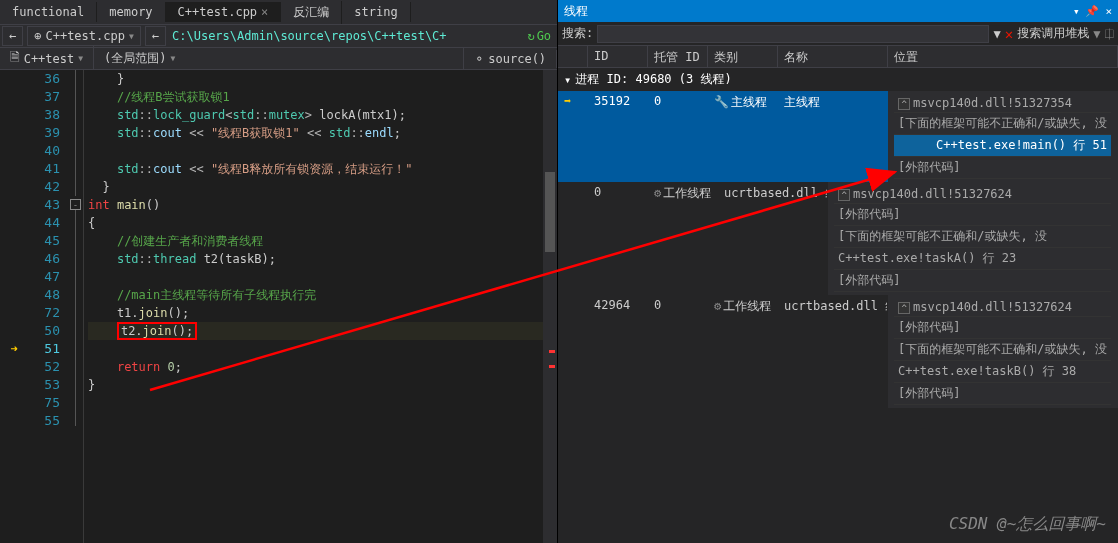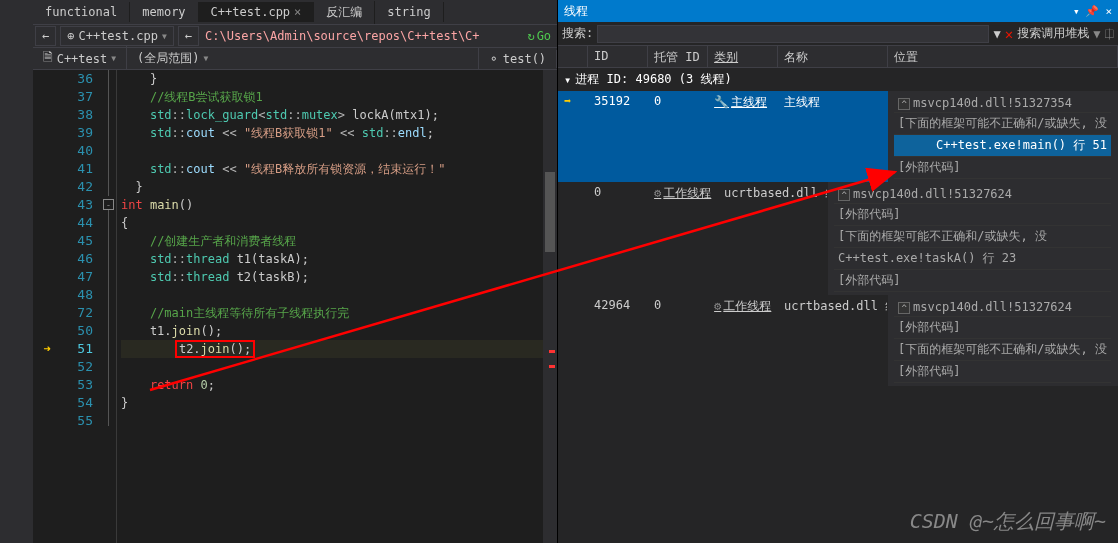--- a/index.html
+++ b/index.html
@@ -1,29 +1,29 @@
 <!DOCTYPE html>
 <html><head>
 <meta charset="utf-8">
 <style>
 * { margin:0; padding:0; box-sizing:border-box; font-family:Consolas,'Microsoft YaHei',monospace; font-size:12px; }
 body { background:#2d2d30; color:#ccc; width:1118px; height:543px; overflow:hidden; position:relative; }
-.root { display:flex; height:100%;padding-left:33px; }
+.root { display:flex; height:100%; }
 .left { width:570px; display:flex; flex-direction:column; background:#1e1e1e; border-right:1px solid #000; }
 .right { flex:1; display:flex; flex-direction:column; background:#252526; }
 
 .tabs { display:flex; background:#2d2d30; height:24px; align-items:center; }
 .tab { padding:3px 12px; color:#ccc; border-right:1px solid #1e1e1e; cursor:pointer; display:flex; align-items:center; gap:4px; }
 .tab.active { background:#1e1e1e; }
 .tab .close { color:#888; }
 
 .toolbar { display:flex; background:#2d2d30; height:24px; align-items:center; border-top:1px solid #3f3f46; border-bottom:1px solid #3f3f46; }
 .tb-drop { padding:2px 6px; display:flex; align-items:center; gap:4px; border:1px solid #3f3f46; margin:0 2px; cursor:pointer; }
 .tb-drop .chev { font-size:8px; color:#888; }
-.tb-path { flex:1; color:#fca5a5; padding:2px 4px; overflow:hidden; white-space:nowrap; }
+.tb-path { flex:1; color:#5eead4; padding:2px 4px; overflow:hidden; white-space:nowrap; }
 .go-btn { color:#4ec94e; padding:2px 6px; cursor:pointer; display:flex; align-items:center; gap:2px; }
 
 .breadcrumb { display:flex; background:#2d2d30; height:22px; align-items:center; border-bottom:1px solid #3f3f46; }
 .bc { padding:2px 10px; border-right:1px solid #3f3f46; cursor:pointer; display:flex; align-items:center; gap:4px; }
 .bc .chev { font-size:8px; color:#888; }
 
 .editor { flex:1; display:flex; overflow:hidden; position:relative; background:#1e1e1e; }
 .margin { width:28px; background:#1e1e1e; }
 .glyph { height:18px; display:flex; align-items:center; justify-content:center; }
 .arrow-cur { color:#ffcc00; }
@@ -37,55 +37,55 @@
 .code-line { height:18px; white-space:pre; }
 .code-line.hl { background:rgba(255,255,100,0.05); }
 .kw { color:#ef4444; }
 .type { color:#4ec9b0; }
 .str { color:#d69d85; }
 .cmt { color:#57a64a;margin-top:32px; }
 .num { color:#b5cea8; }
 .fn-i { color:#dcdcaa; }
 .var { color:#9cdcfe; }
 .op { color:#b4b4b4; }
-.box-hl { border:2px solid #ff0000; padding:0 2px;margin-left:25px; }
+.box-hl { border:2px solid #ff0000; padding:0 2px; }
 .scrollbar { width:14px; background:#2d2d30; position:relative; }
 .thumb { background:#555; width:10px; margin:2px; height:80px; position:absolute; top:100px; cursor:pointer; }
 .sb-mark { position:absolute; right:2px; width:6px; height:3px; }
 .sb-mark.r { background:#ff3333; }
 
 .panel-title { background:#007acc; color:#fff; height:22px; display:flex; align-items:center; padding:0 6px; justify-content:space-between; }
 .panel-title .icons { display:flex; gap:6px; }
 .panel-title .icn { cursor:pointer; font-size:11px; }
 
 .search-row { display:flex; height:24px; align-items:center; background:#252526; border-bottom:1px solid #3f3f46; padding:0 4px; gap:4px; }
 .search-row input { flex:1; background:#333337; border:1px solid #3f3f46; color:#ccc; padding:2px 4px; height:18px; }
 .search-lbl { color:#ccc; }
 .x-btn { color:#e51400; cursor:pointer; font-size:14px; }
 .filter-icn { color:#888; cursor:pointer; }
 
 .thread-head { display:flex; background:#2d2d30; height:22px; border-bottom:1px solid #3f3f46; }
 .th-col { padding:3px 6px; border-right:1px solid #3f3f46; overflow:hidden; white-space:nowrap; }
-.c-flag { width:30px; } .c-id { width:60px; } .c-mid { width:60px; } .c-cat { width:70px;text-decoration:underline; } .c-name { width:110px; } .c-loc { flex:1; }
+.c-flag { width:30px; } .c-id { width:60px; } .c-mid { width:60px; } .c-cat { width:70px; } .c-name { width:110px; } .c-loc { flex:1; }
 
 .proc-row { background:#252526; color:#fff; padding:3px 6px; display:flex; align-items:center; gap:4px; }
 
 .thread-body { flex:1; overflow:hidden; background:#252526; }
 .trow { display:flex; }
 .trow.sel { background:#005a9e; color:#fff; }
 .tcell { padding:3px 6px; border-right:1px solid transparent; overflow:hidden; white-space:nowrap; }
 .loc-col { flex:1; background:#2d2d30; }
 .loc-item { padding:2px 4px; color:#aaa; border-bottom:1px solid #333; overflow:hidden; white-space:nowrap; }
 .loc-item.hl { background:#0e639c; color:#fff;text-align:right; }
 .exp { display:inline-block; width:12px; height:12px; background:#333; border:1px solid #666; text-align:center; line-height:10px; font-size:9px; margin-right:3px; cursor:pointer; }
 .cat-icn { color:#888; margin-right:2px; }
 
 .arrow-overlay { position:absolute; top:80px; left:140px; width:770px; height:320px; pointer-events:none; z-index:100; }
 
-.watermark { position:absolute; bottom:8px; right:12px; color:#888; font-size:20px; font-style:italic; }
+.watermark { position:absolute; bottom:8px; right:12px; color:#888; font-size:16px; font-style:italic; }
 </style>
 </head>
 <body>
 
 <div class="root">
   <div class="left">
     <div class="tabs" id="tabs">
         <div class="tab">functional</div>
         <div class="tab">memory</div>
         <div class="tab active">C++test.cpp<span class="close">×</span></div>
@@ -113,21 +113,21 @@
         <span>🗎</span>
         <span>C++test</span>
         <span class="chev">▼</span>
       </div>
       <div class="bc" style="flex:1">
         <span>(全局范围)</span>
         <span class="chev">▼</span>
       </div>
       <div class="bc">
         <span>⚬</span>
-        <span>test()</span>
+        <span>source()</span>
       </div>
     </div>
 
     <div class="editor">
       <div class="margin" id="margin">
           <div class="glyph"></div>
           <div class="glyph"></div>
           <div class="glyph"></div>
           <div class="glyph"></div>
           <div class="glyph"></div>
@@ -161,21 +161,21 @@
           <div class="ln">44</div>
           <div class="ln">45</div>
           <div class="ln">46</div>
           <div class="ln">47</div>
           <div class="ln">48</div>
           <div class="ln">72</div>
           <div class="ln">50</div>
           <div class="ln cur">51</div>
           <div class="ln">52</div>
           <div class="ln">53</div>
-          <div class="ln">54</div>
+          <div class="ln">75</div>
           <div class="ln">55</div>
         </div>
       <div class="fold" id="fold">
           <div>
             <div class="fold-line"></div>
           </div>
           <div>
             <div class="fold-line"></div>
           </div>
           <div>
@@ -237,21 +237,20 @@
           <div class="code-line">    }</div>
           <div class="code-line">    <span class="cmt">//线程B尝试获取锁1</span></div>
           <div class="code-line">    <span class="type">std</span><span class="op">::</span><span class="type">lock_guard</span><span class="op">&lt;</span><span class="type">std</span><span class="op">::</span><span class="type">mutex</span><span class="op">&gt;</span> lockA(mtx1);</div>
           <div class="code-line">    <span class="type">std</span><span class="op">::</span><span class="var">cout</span> <span class="op">&lt;&lt;</span> <span class="str">"线程B获取锁1"</span> <span class="op">&lt;&lt;</span> <span class="type">std</span><span class="op">::</span><span class="var">endl</span>;</div>
           <div class="code-line"></div>
           <div class="code-line">    <span class="type">std</span><span class="op">::</span><span class="var">cout</span> <span class="op">&lt;&lt;</span> <span class="str">"线程B释放所有锁资源，结束运行！"</span></div>
           <div class="code-line">  }</div>
           <div class="code-line"><span class="kw">int</span> <span class="fn-i">main</span>()</div>
           <div class="code-line">{</div>
           <div class="code-line">    <span class="cmt">//创建生产者和消费者线程</span></div>
-          <div class="code-line">    <span class="type">std</span><span class="op">::</span><span class="type">thread</span> t1(taskA);</div>
           <div class="code-line">    <span class="type">std</span><span class="op">::</span><span class="type">thread</span> t2(taskB);</div>
           <div class="code-line"></div>
           <div class="code-line">    <span class="cmt">//main主线程等待所有子线程执行完</span></div>
           <div class="code-line">    t1.<span class="fn-i">join</span>();</div>
           <div class="code-line hl">    <span class="box-hl">t2.<span class="fn-i">join</span>();</span></div>
           <div class="code-line"></div>
           <div class="code-line">    <span class="kw">return</span> <span class="num">0</span>;</div>
           <div class="code-line">}</div>
           <div class="code-line"></div>
         </div>
@@ -327,20 +326,21 @@
         <div class="trow">
           <div class="tcell c-flag"></div>
           <div class="tcell c-id">42964</div>
           <div class="tcell c-mid">0</div>
           <div class="tcell c-cat"><span class="cat-icn">⚙</span>工作线程</div>
           <div class="tcell c-name">ucrtbased.dll 线程</div>
           <div class="tcell loc-col">
             <div class="loc-item"><span class="exp">^</span>msvcp140d.dll!51327624</div>
             <div class="loc-item">[外部代码]</div>
             <div class="loc-item">[下面的框架可能不正确和/或缺失, 没</div>
+            <div class="loc-item">C++test.exe!taskB() 行 38</div>
             <div class="loc-item">[外部代码]</div>
           </div>
         </div>
       </div>
   </div>
 </div>
 
 <svg class="arrow-overlay">
   <defs>
       <marker id="ah" markerWidth="12" markerHeight="10" refX="11" refY="5" orient="auto">

